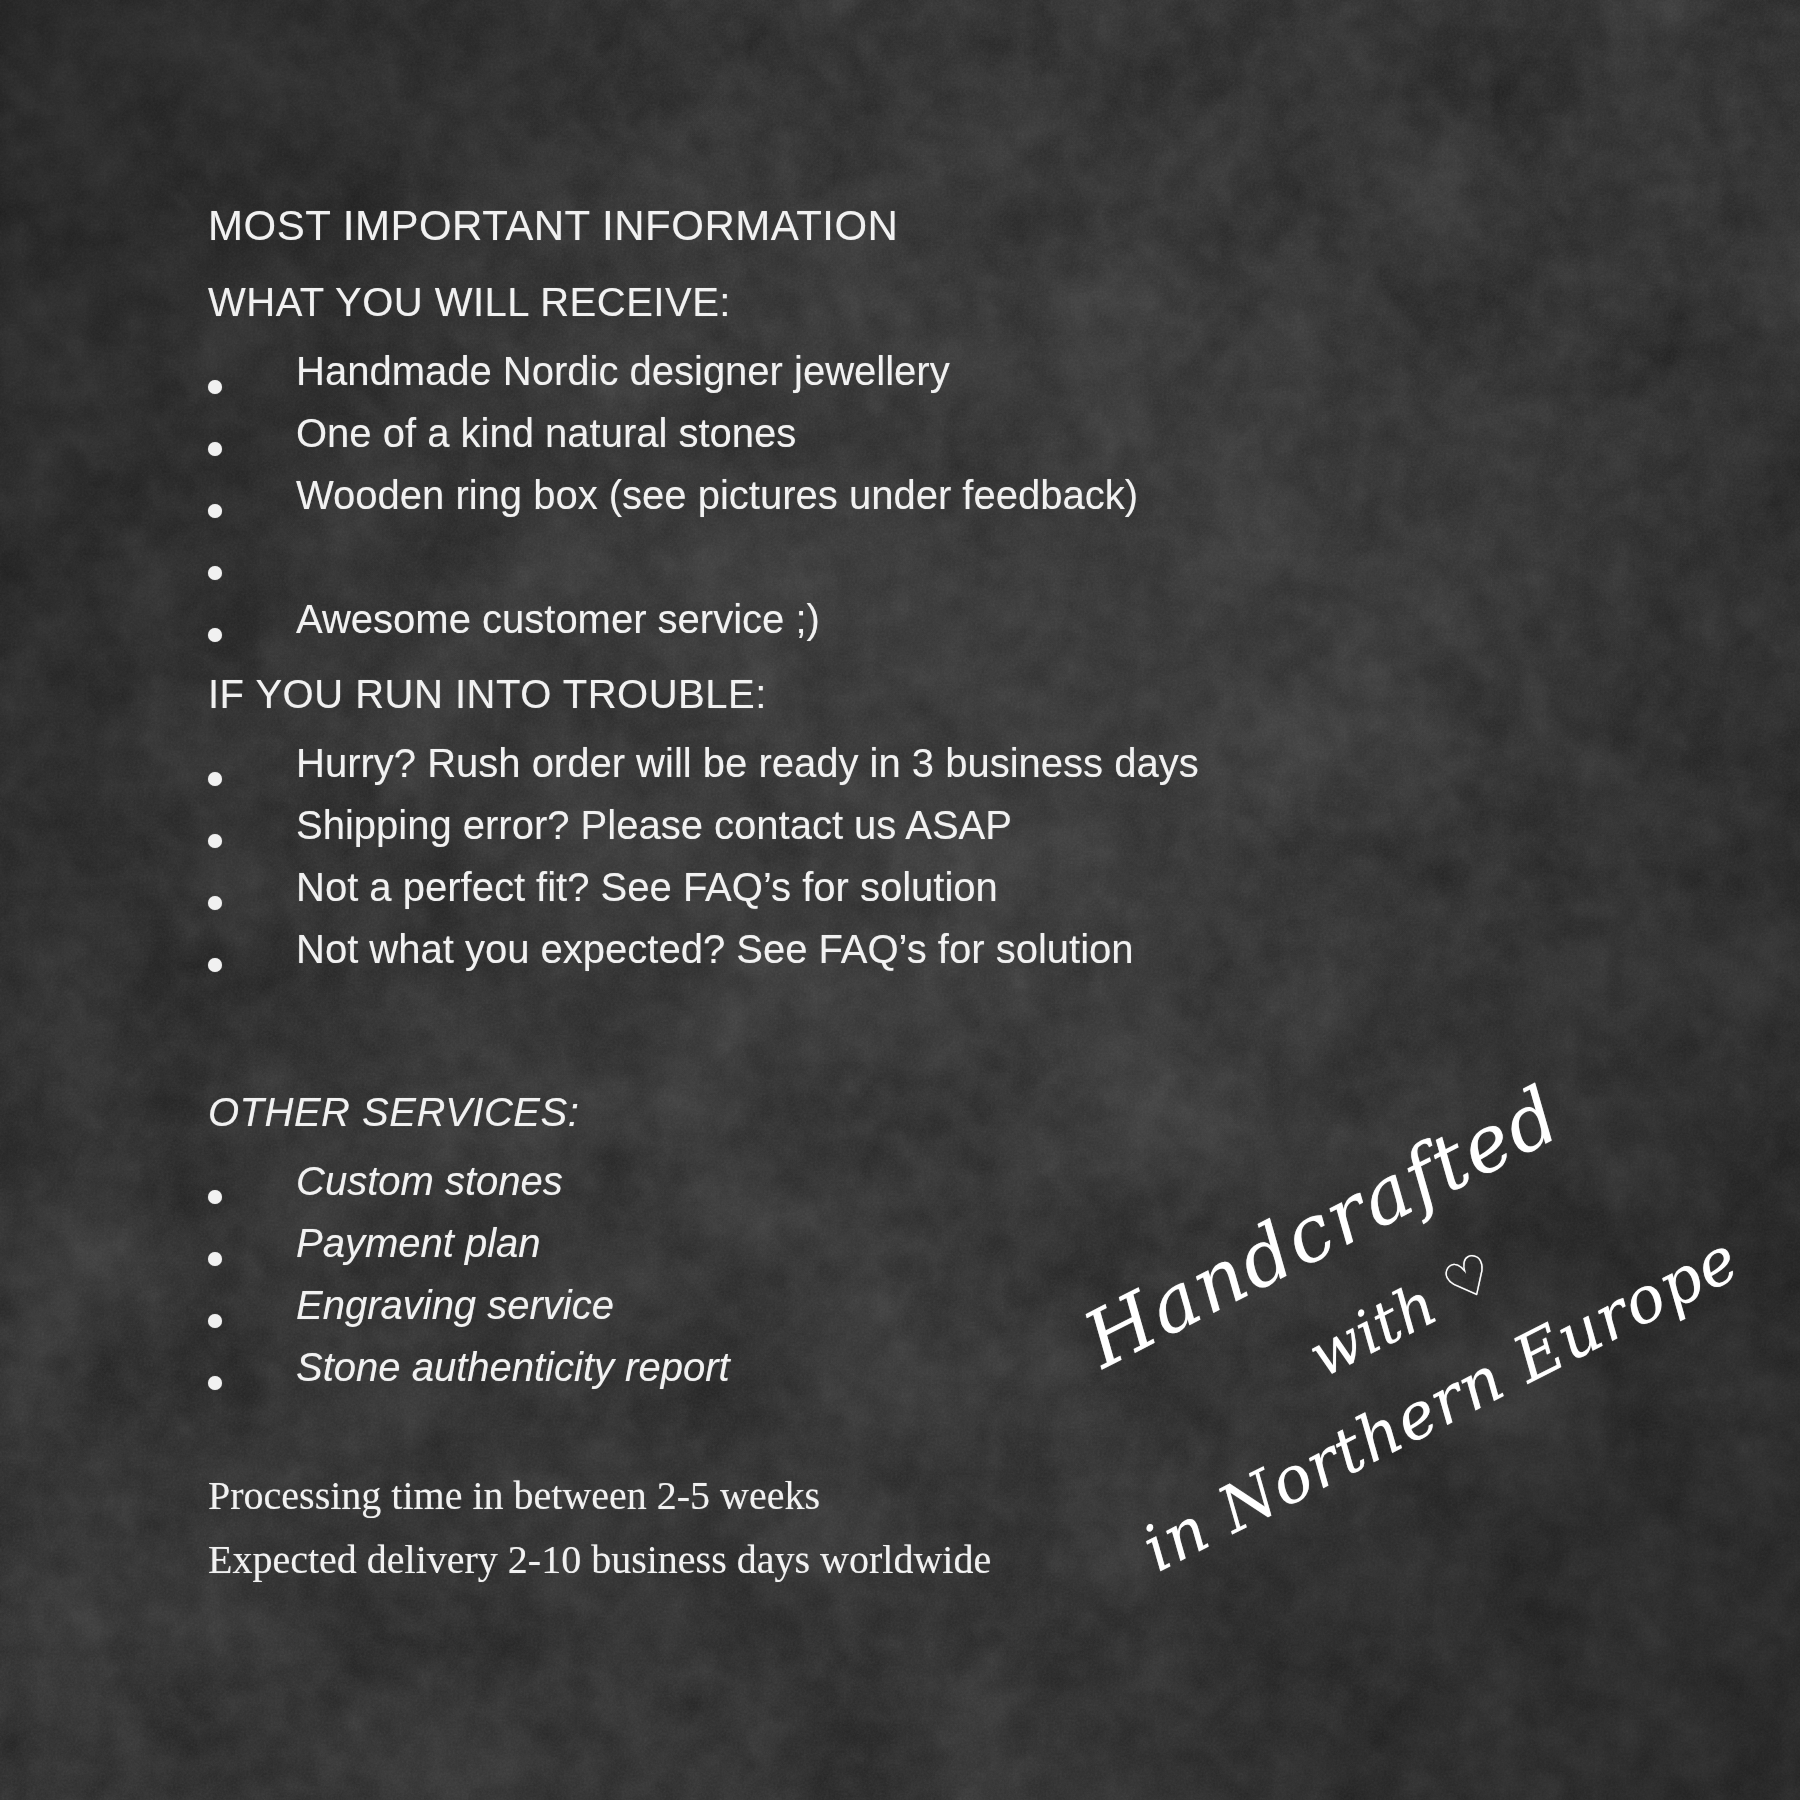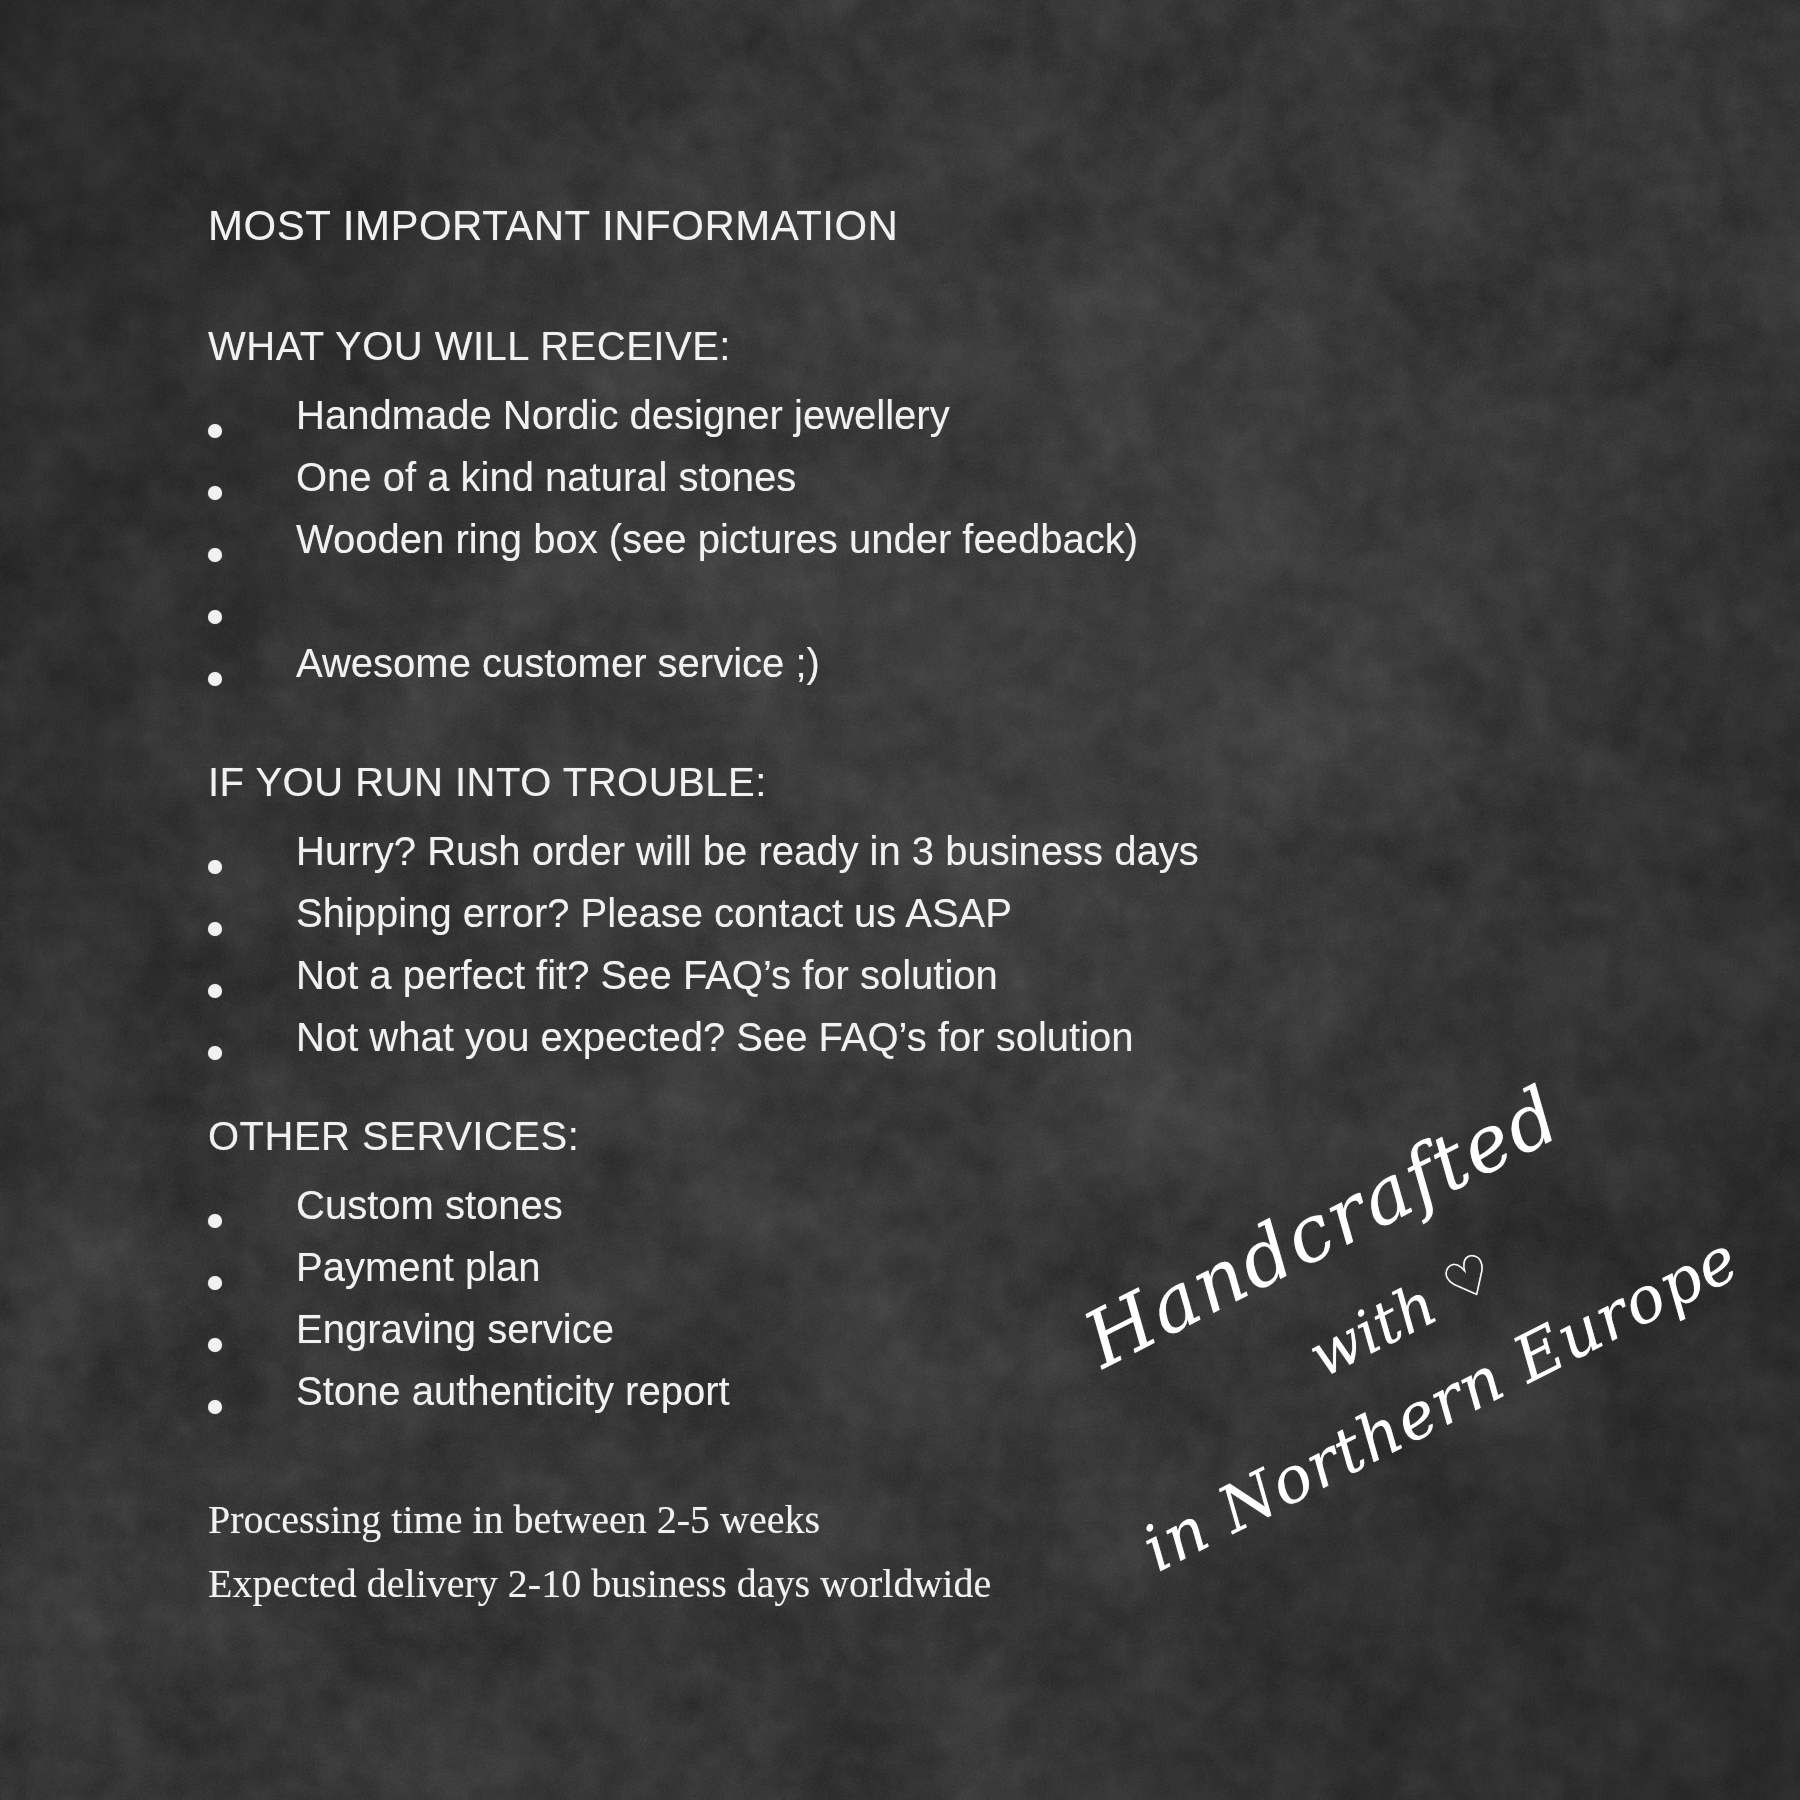--- a/index.html
+++ b/index.html
@@ -16,22 +16,22 @@
       linear-gradient(115deg, rgba(0,0,0,0.25) 0%, rgba(0,0,0,0) 30%, rgba(0,0,0,0) 65%, rgba(0,0,0,0.22) 100%),
       radial-gradient(ellipse at 55% 40%, rgba(255,255,255,0.045) 0%, rgba(0,0,0,0) 55%);
   }
   .content {
     position:absolute; left:208px; top:202px; right:90px;
     color:#f1f1f1;
     font-size:40px; font-weight:300;
     text-shadow:0 0 1px rgba(245,245,245,0.45);
   }
   .title { font-size:42px; line-height:48px; letter-spacing:0.5px; }
-  .section { margin-top:72px; }
-  .section.s3 { margin-top:52px; }
+  .section { margin-top:28px; }
+  .section.s3 { margin-top:116px;font-style:italic; }
   .section-heading { font-size:40px; line-height:48px; letter-spacing:0.5px; }
   ul.bullets { margin:6px 0 0 0; padding:0; list-style:none; }
   ul.bullets li { display:flex; align-items:flex-end; height:62px; }
   .dot {
     flex:0 0 auto; width:14px; height:14px; border-radius:50%;
     background:#f1f1f1; margin-right:74px;
     box-shadow:0 0 1px rgba(245,245,245,0.5);
   }
   .item-text { white-space:nowrap; }
   .footer { margin-top:74px; font-size:40px; line-height:64px;font-family:Liberation Serif, serif; }

